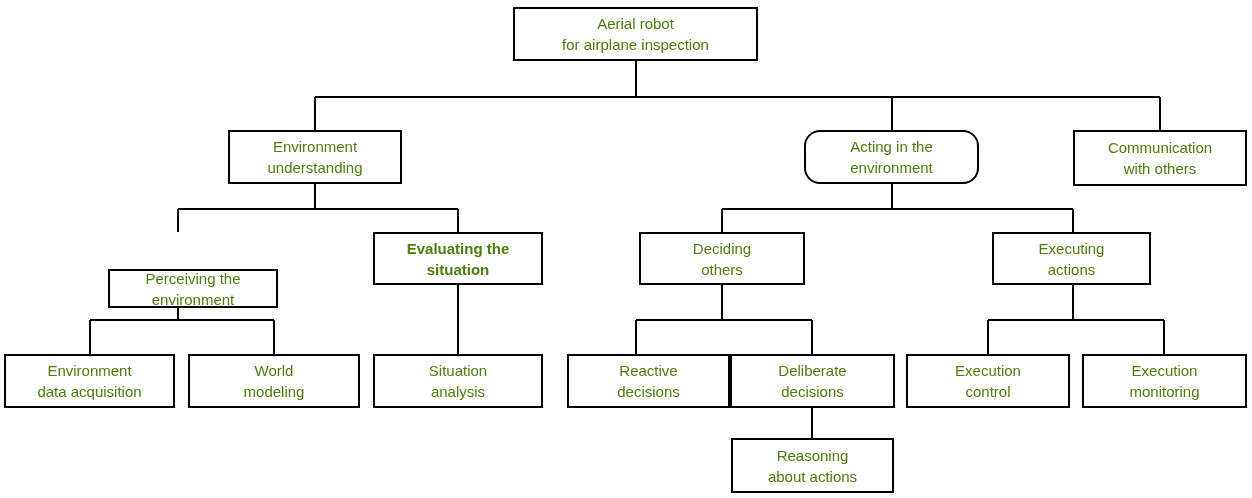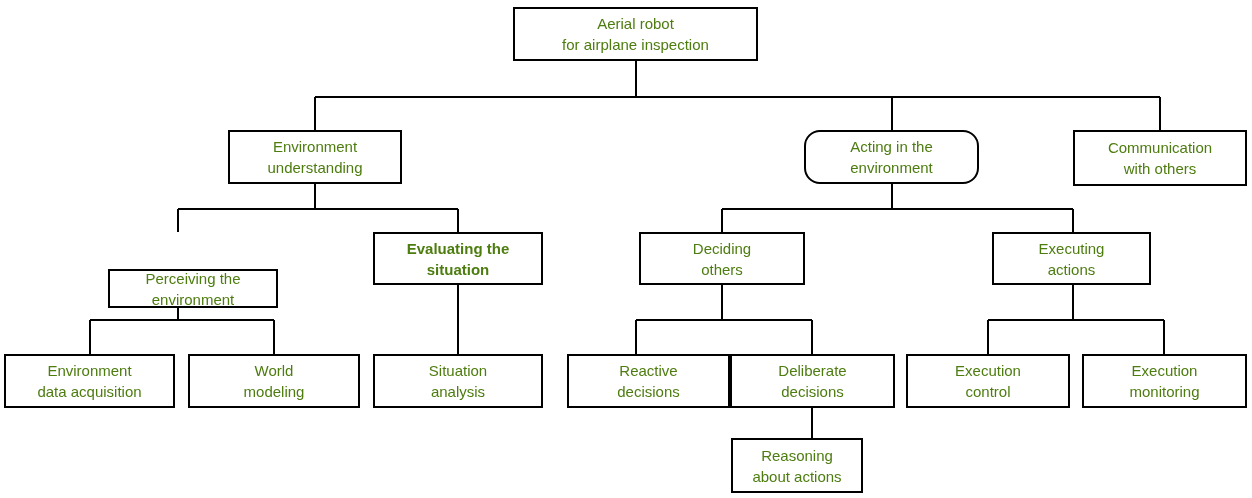--- a/index.html
+++ b/index.html
@@ -82,16 +82,16 @@
 analysis</div>
   <div class="node" style="left:555px; top:354px; width:163px; height:54px;margin-left:12px;">Reactive
 decisions</div>
   <div class="node" style="left:730px; top:354px; width:165px; height:54px;">Deliberate
 decisions</div>
   <div class="node" style="left:906px; top:354px; width:164px; height:54px;">Execution
 control</div>
   <div class="node" style="left:1082px;top:354px; width:165px; height:54px;">Execution
 monitoring</div>
 
-  <div class="node" style="left:731px; top:438px; width:132px; height:55px;">Reasoning
+  <div class="node" style="left:731px; top:438px; width:163px; height:55px;">Reasoning
 about actions</div>
 
 </div>
 
 </body></html>

